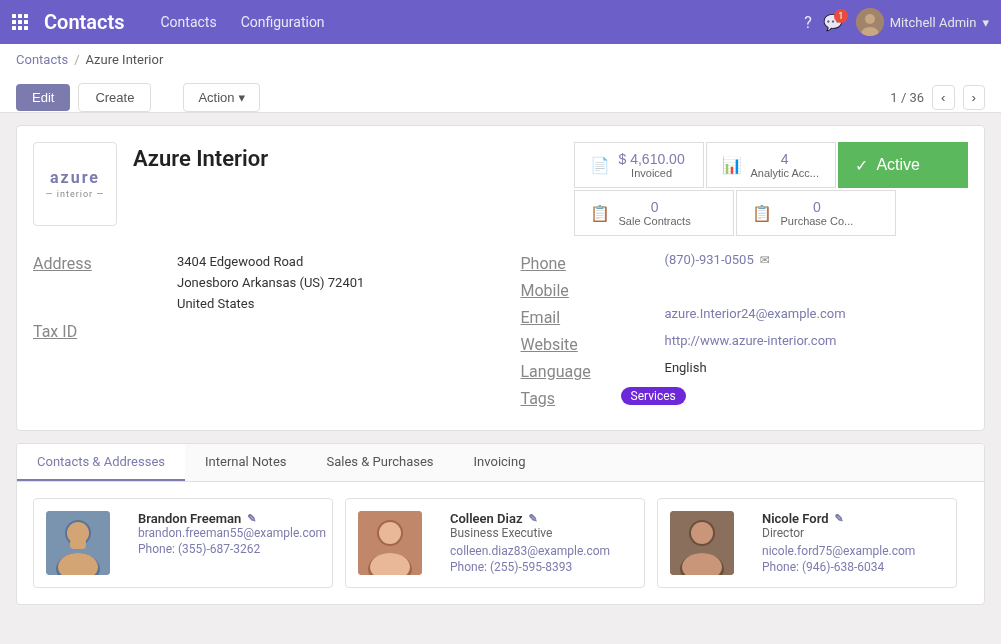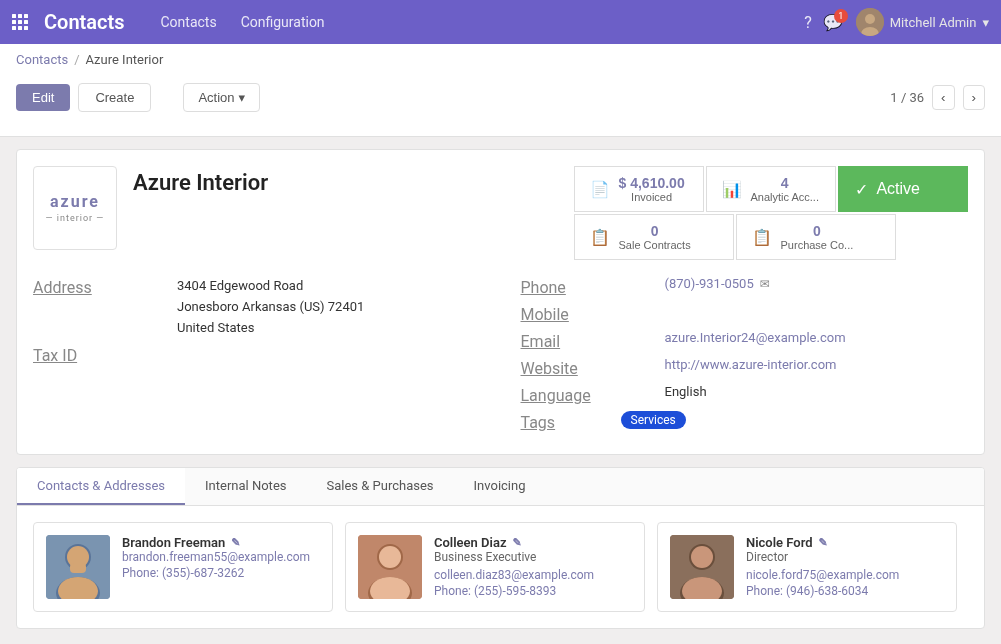--- a/index.html
+++ b/index.html
@@ -39,21 +39,21 @@
       color: #7c7bad;
       margin-bottom: 8px;
     }
     .breadcrumb-link { color: #7c7bad; cursor: pointer; }
     .breadcrumb-sep { color: #aaa; }
     .breadcrumb-current { color: #555; }
 
     .toolbar {
       display: flex;
       align-items: center;
-      padding: 8px 0 24px;
+      padding: 8px 0 0;
       gap: 8px;
     }
     .btn-edit {
       background: #7c7bad;
       color: white;
       border: none;
       padding: 6px 16px;
       border-radius: 4px;
       cursor: pointer;
       font-size: 13px;
@@ -156,21 +156,21 @@
       padding: 8px 16px;
       min-width: 130px;
       cursor: pointer;
       display: flex;
       align-items: center;
       gap: 8px;
       font-size: 12px;
     }
     .stat-btn-wide { min-width: 160px; }
     .stat-btn .stat-icon { font-size: 16px; color: #7c7bad; }
-    .stat-btn .stat-val { font-size: 14px; font-weight: 700; color: #7c7bad; }
+    .stat-btn .stat-val { font-size: 14px; font-weight: 400; color: #7c7bad; }
     .stat-btn .stat-label { font-size: 11px; color: #666; }
     .stat-btn-active {
       background: #5cb85c;
       color: white;
       border: 1px solid #5cb85c;
       min-width: 130px;
     }
     .stat-btn-active .stat-label { color: white; font-size: 16px; font-weight: 500; }
     .stat-btn-active .stat-icon { color: white; }
 
@@ -203,21 +203,21 @@
     }
     .field-value-link {
       color: #7c7bad;
       cursor: pointer;
       text-decoration: none;
     }
 
     
     .tag {
       display: inline-block;
-      background: #1d4ed8;
+      background: #6d28d9;
       color: white;
       padding: 2px 10px;
       border-radius: 12px;
       font-size: 12px;
     }
 
     
     .tabs-bar {
       background: white;
       border: 1px solid #e0e0e0;
@@ -248,21 +248,21 @@
       display: flex;
       gap: 12px;
       padding: 16px;
       flex-wrap: wrap;
     }
     .contact-card {
       border: 1px solid #e0e0e0;
       border-radius: 4px;
       padding: 12px;
       display: flex;
-      gap: 12px;
+      gap: 28px;
       width: 300px;
       align-items: flex-start;
       background: white;
     }
     .contact-avatar {
       width: 64px;
       height: 64px;
       border-radius: 4px;
       background: #ccc;
       flex-shrink: 0;

